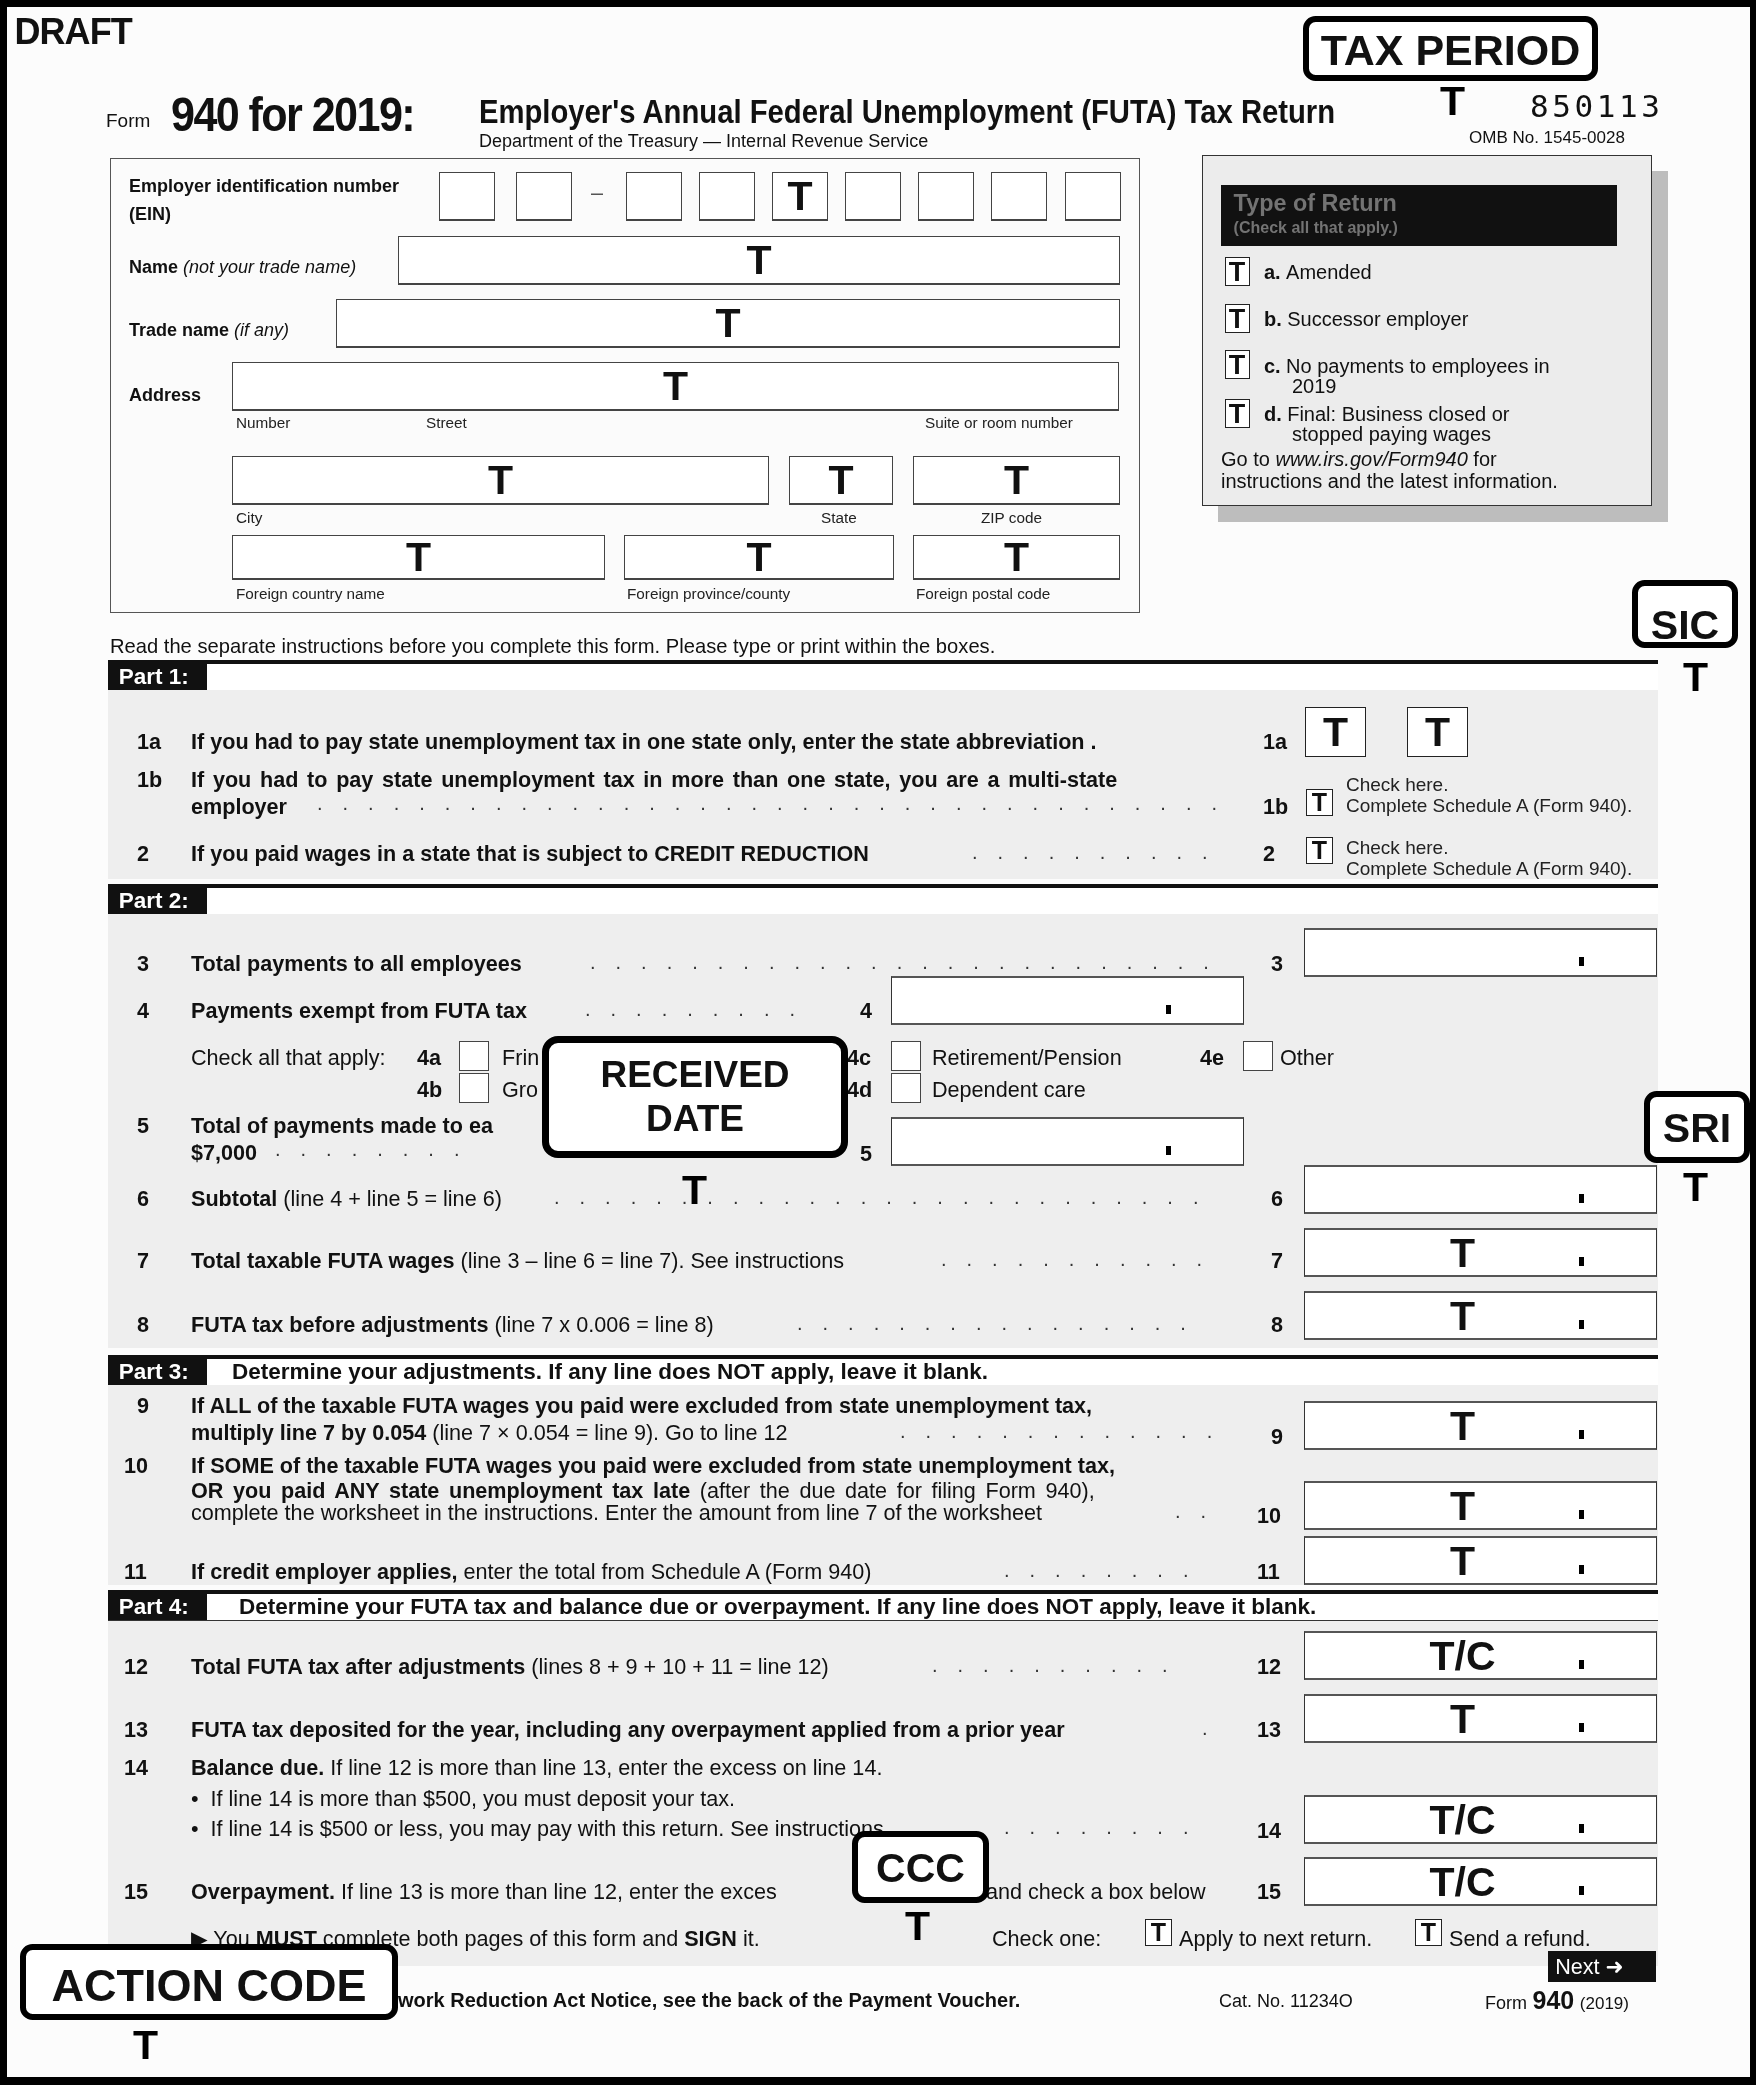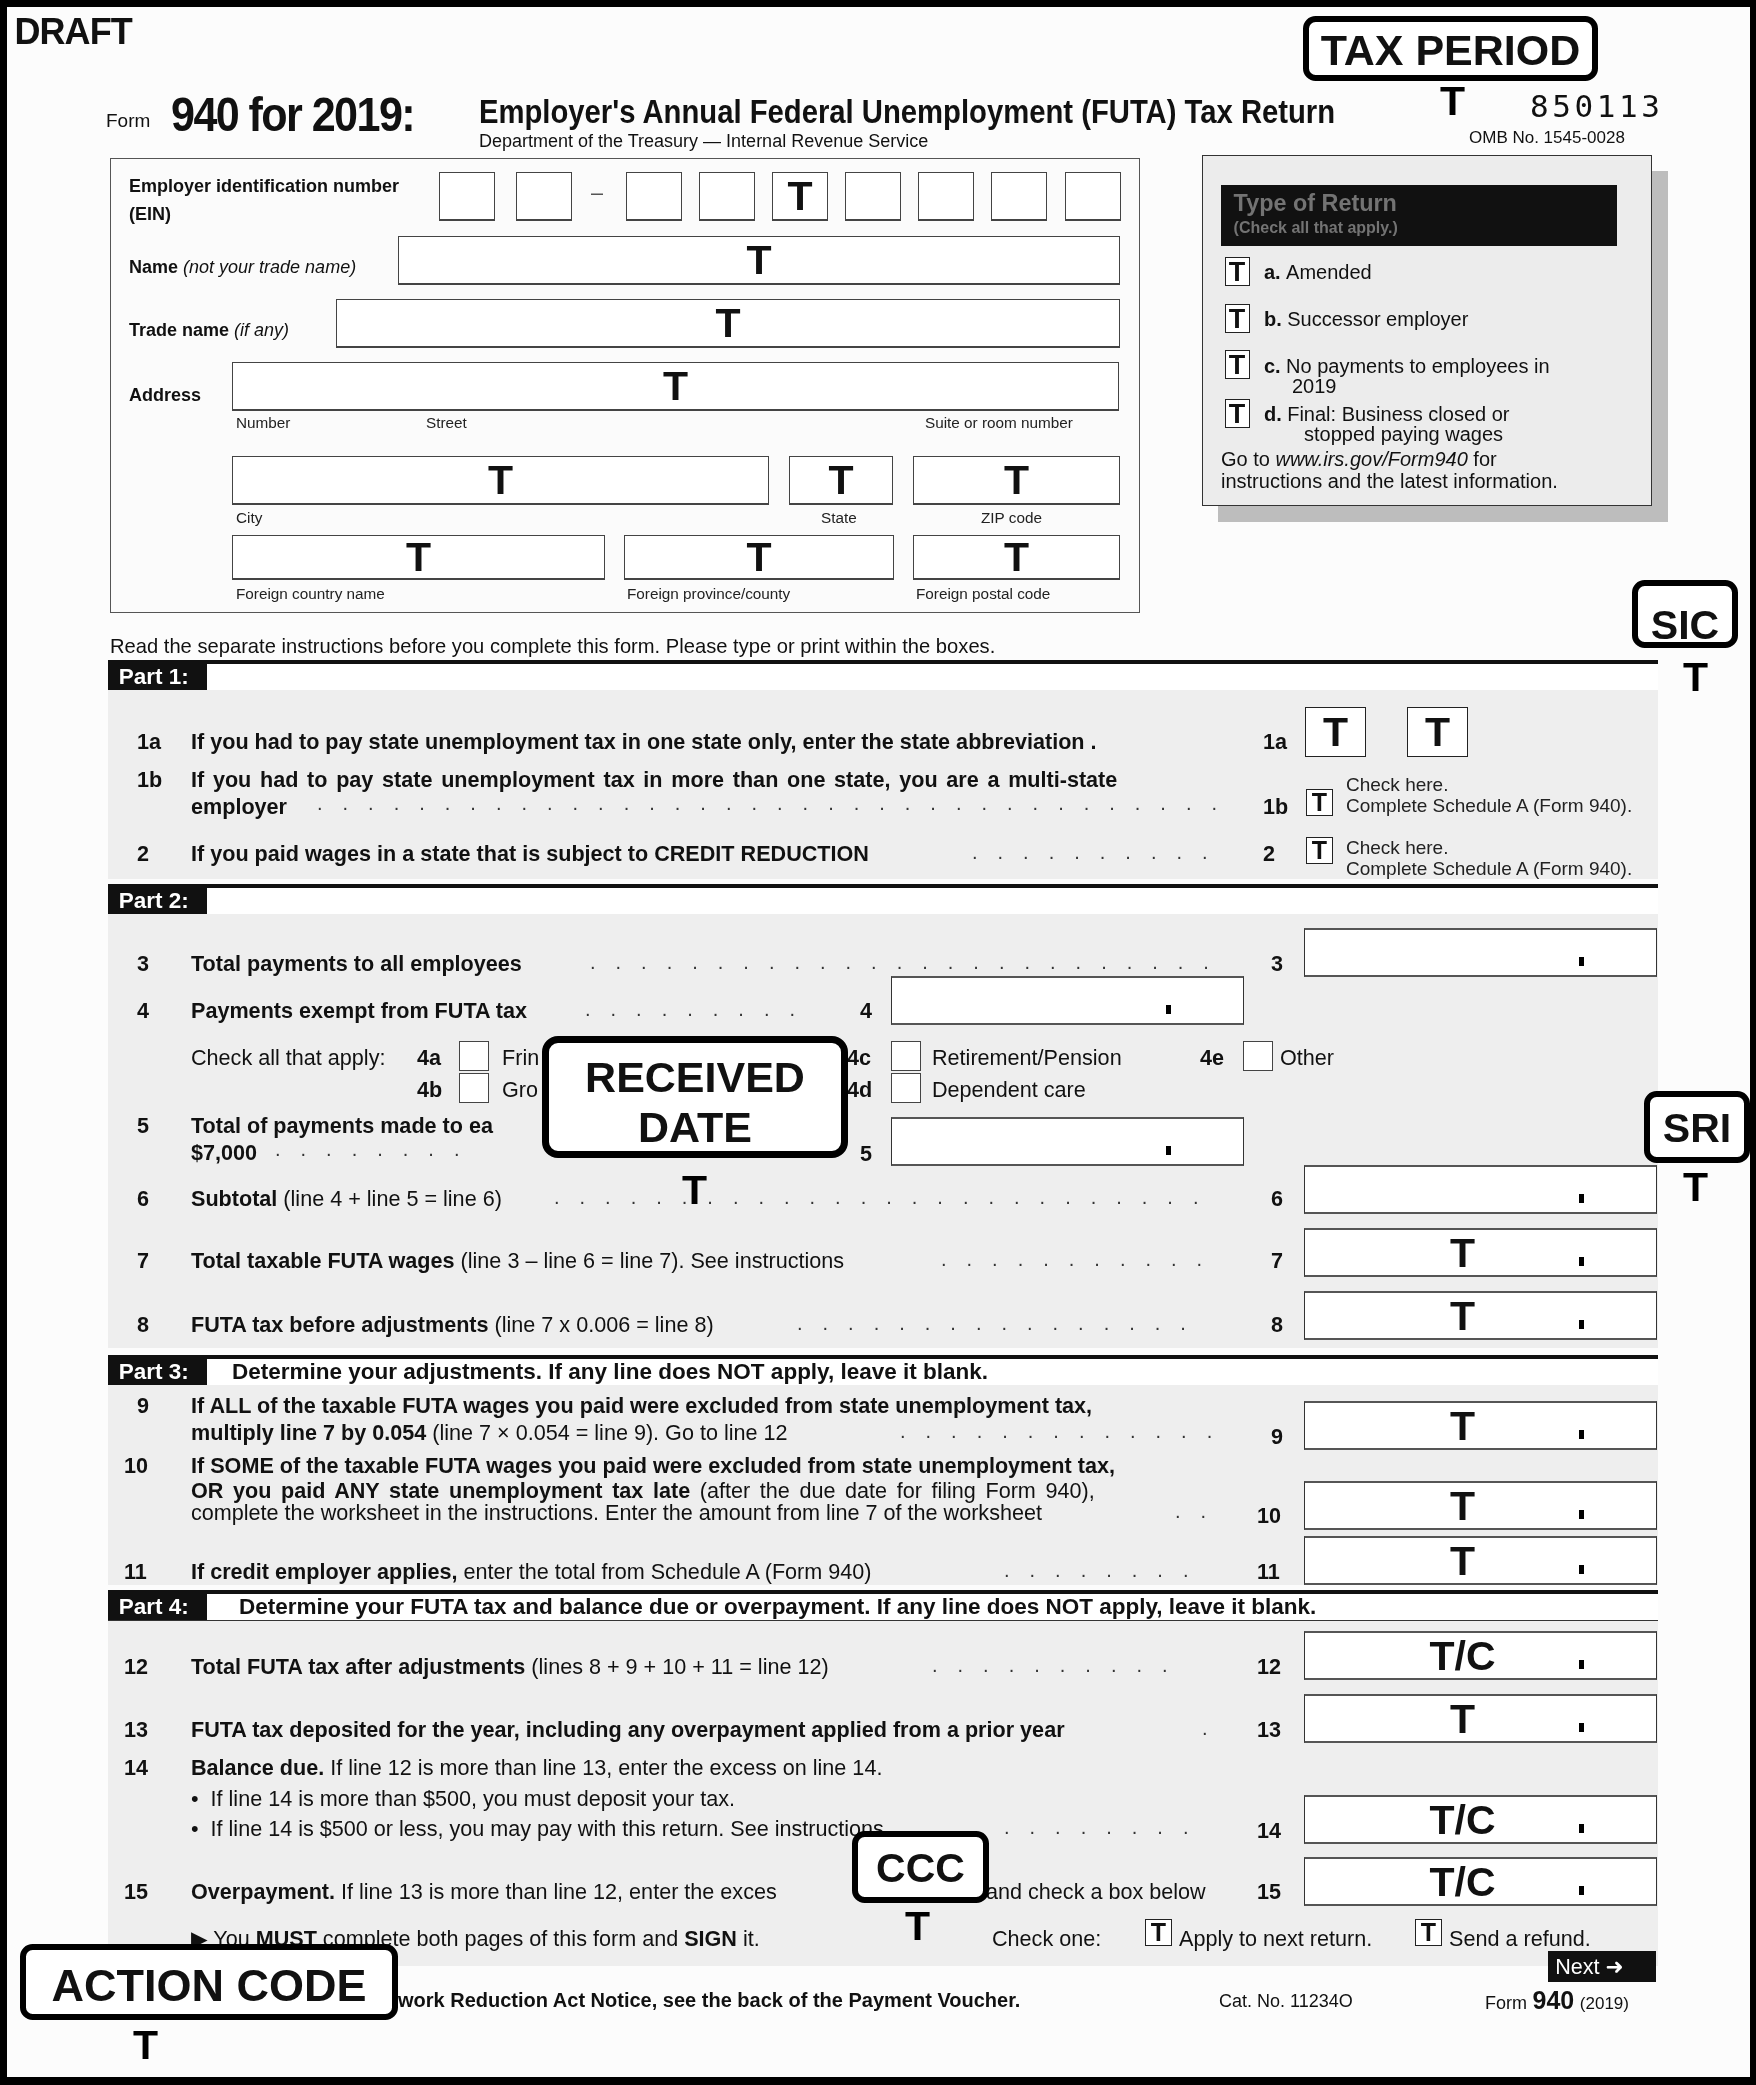--- a/index.html
+++ b/index.html
@@ -148,21 +148,21 @@
     <div class="t2">(Check all that apply.)</div>
   </div>
   <div id="ret-items">
       <div class="abs chk" style="left: 21.6px; top: 101px; width: 25px; height: 29px; font-size: 27px; padding-top: 0.9px;">T</div>
       <div class="abs ret-item" style="left: 61px; top: 106px; width: 369px;"><b>a.</b><span style="margin-left: 5.4px;">Amended</span></div>
       <div class="abs chk" style="left: 21.6px; top: 148px; width: 25px; height: 29px; font-size: 27px; padding-top: 0.9px;">T</div>
       <div class="abs ret-item" style="left: 61px; top: 153px; width: 369px;"><b>b.</b><span style="margin-left: 5.4px;">Successor employer</span></div>
       <div class="abs chk" style="left: 21.6px; top: 194px; width: 25px; height: 29px; font-size: 27px; padding-top: 0.9px;">T</div>
       <div class="abs ret-item" style="left: 61px; top: 200px; width: 369px;"><b>c.</b><span style="margin-left: 5.4px;">No payments to employees in</span><div style="margin-left: 28px;">2019</div></div>
       <div class="abs chk" style="left: 21.6px; top: 243px; width: 25px; height: 29px; font-size: 27px; padding-top: 0.9px;">T</div>
-      <div class="abs ret-item" style="left: 61px; top: 248px; width: 369px;"><b>d.</b><span style="margin-left: 5.4px;">Final: Business closed or</span><div style="margin-left: 40px;">stopped paying wages</div></div>
+      <div class="abs ret-item" style="left: 61px; top: 248px; width: 369px;"><b>d.</b><span style="margin-left: 5.4px;">Final: Business closed or</span><div style="margin-left: 28px;">stopped paying wages</div></div>
     </div>
   <div class="abs note" style="left:18px;top:293px;width:423px;">
     <span>Go to </span><i>www.irs.gov/Form940</i><span> for</span><br>
     <span>instructions and the latest information.</span>
   </div>
 </div>
 
 <div class="abs tp-box" style="left:1632px;top:580px;width:106px;height:68px;font-size:41px;padding-top:19px;">SIC</div>
 <div class="abs tbar" style="left:1683px;top:657px;font-size:41px;">T</div>
 
@@ -239,21 +239,21 @@
 <div class="abs lnum" style="left:137px;top:1113px;">5</div>
 <div class="abs ln" style="left:191px;top:1113px;font-weight:bold;">Total of payments made to ea</div>
 <div class="abs ln" style="left:191px;top:1140px;font-weight:bold;">$7,000</div>
 <div class="abs dots" style="left:275px;top:1138px;width:270px;">........</div>
 <div class="abs lnum" style="left:860px;top:1141px;">5</div>
 <div class="abs amt" style="left:891px;top:1117px;width:353px;height:49px;">
     <span class="tval"></span>
     <span class="dec"></span>
   </div>
 
-<div class="abs stamp" style="left:542px;top:1036px;width:306px;height:122px;font-size:43px;padding-top:12.6px;">
+<div class="abs stamp" style="left:542px;top:1036px;width:306px;height:122px;font-size:37px;padding-top:12.6px;">
   <div>RECEIVED</div>
   <div style="margin-top:7.2px;">DATE</div>
 </div>
 
 <div class="abs lnum" style="left:137px;top:1186px;">6</div>
 <div class="abs ln" style="left:191px;top:1186px;"><b>Subtotal</b><span> (line 4 + line 5 = line 6)</span></div>
 <div class="abs dots" style="left:554px;top:1186px;width:666px;">...........................</div>
 <div class="abs tbar" style="left:682px;top:1170px;font-size:41px;">T</div>
 <div class="abs lnum" style="left:1271px;top:1186px;">6</div>
 <div class="abs amt" style="left:1304px;top:1165px;width:353px;height:49px;">

